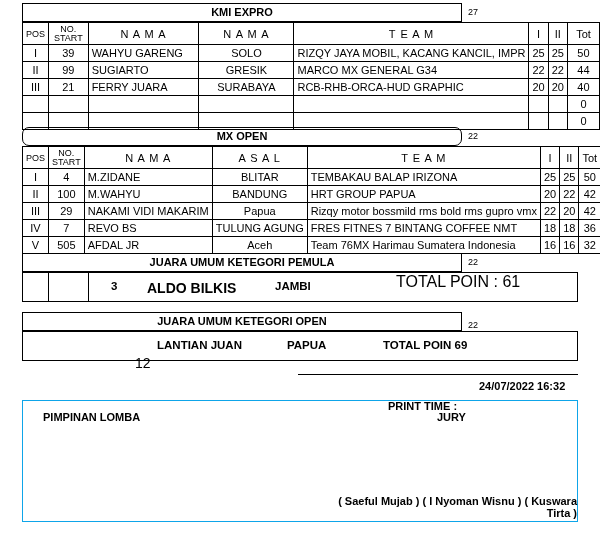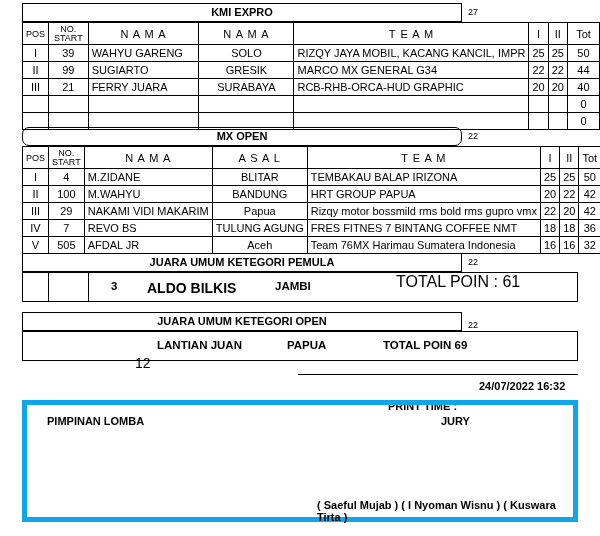--- a/index.html
+++ b/index.html
@@ -71,23 +71,24 @@
 
   td.ctr { text-align: center; }
   td.num { text-align: center; }
   td.bold { font-weight: bold; }
   td.tot { text-align: center; font-weight: bold; font-size: 12px; }
   td.small { font-size: 10px; }
   .hline { border-top: 1px solid #000; }
 
   
   .sig-box {
-    border: 5px solid #0ea5e9;
+    border: 1px solid #0ea5e9;
     height: 122px;
     position: relative;
+    text-align: right;
   }
   .sig-label { position: absolute; font-weight: bold; font-size: 11px; }
   .sig-name  { position: absolute; font-weight: bold; font-size: 11px; margin-top: 42px; }
   .jury-names { position: absolute; font-weight: bold; font-size: 11px; }
 </style>
 </head>
 <body>
 
 <div class="page">
 

